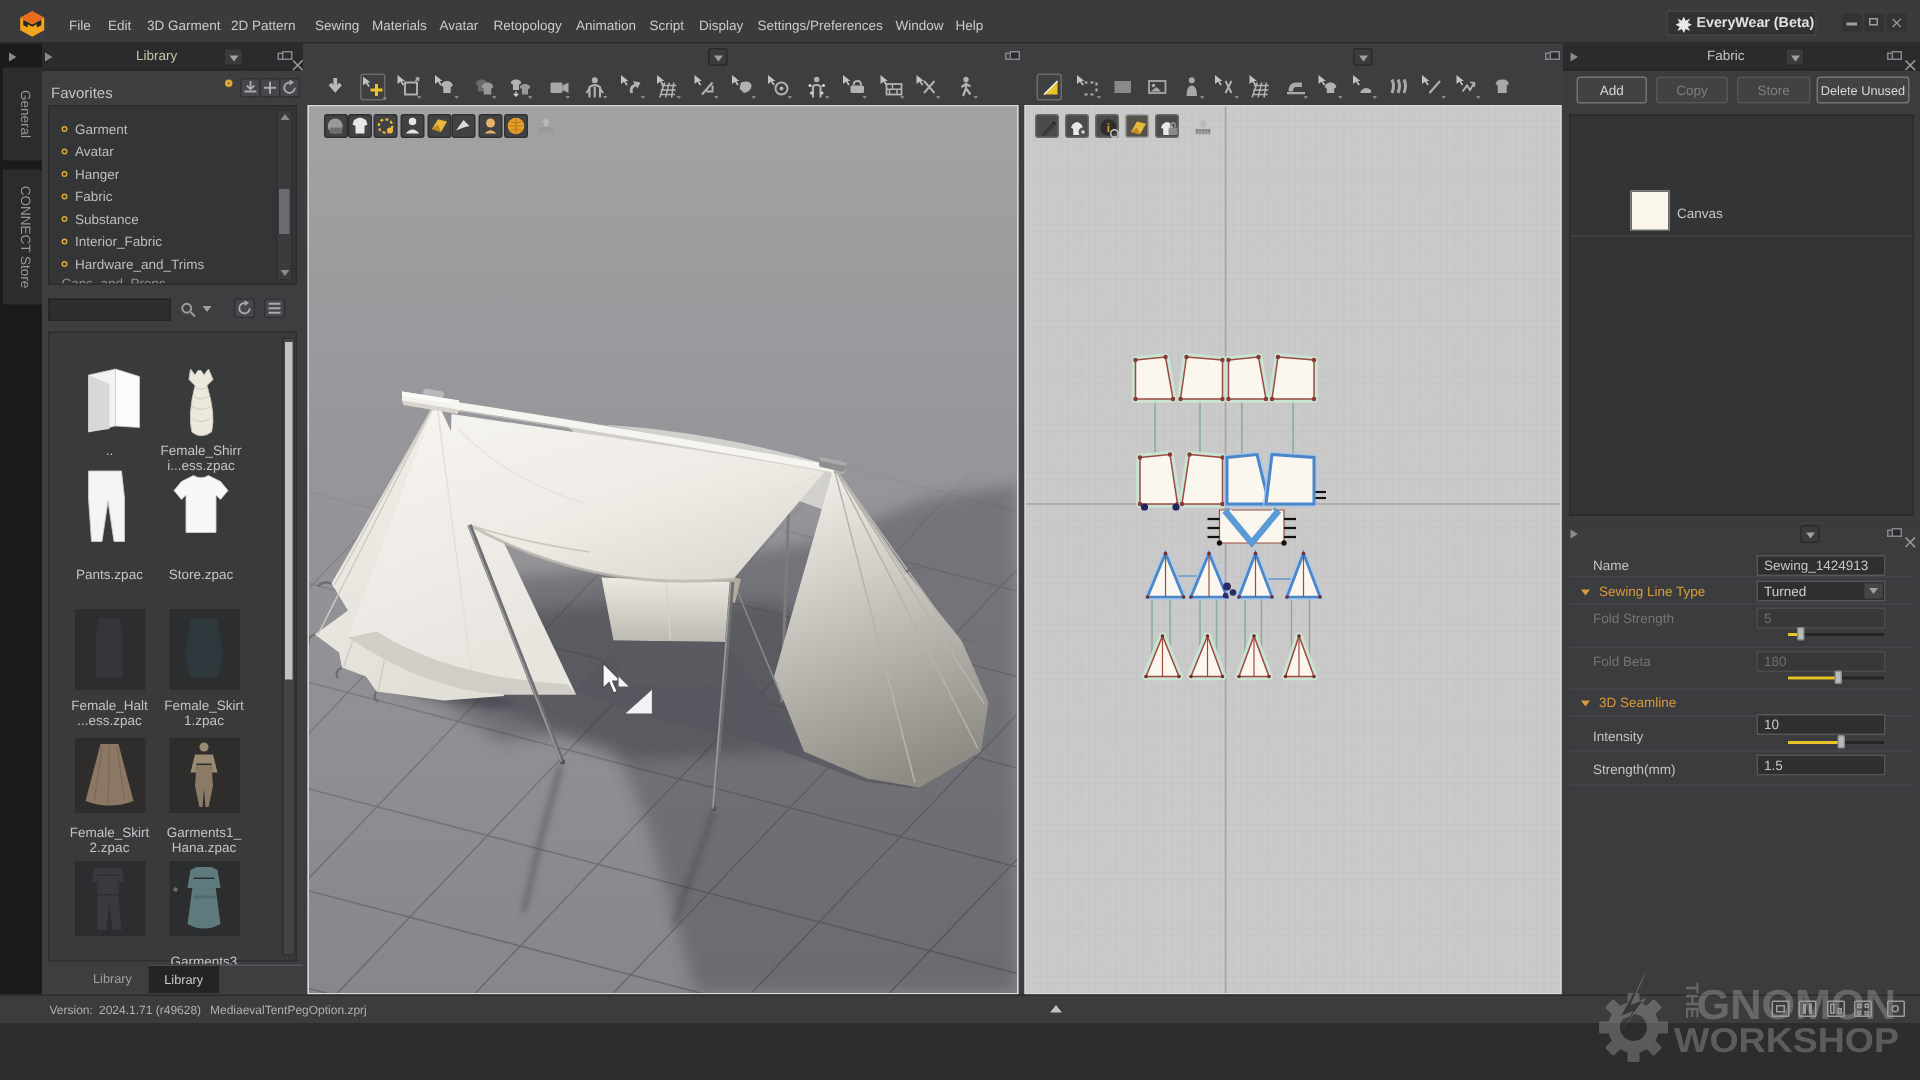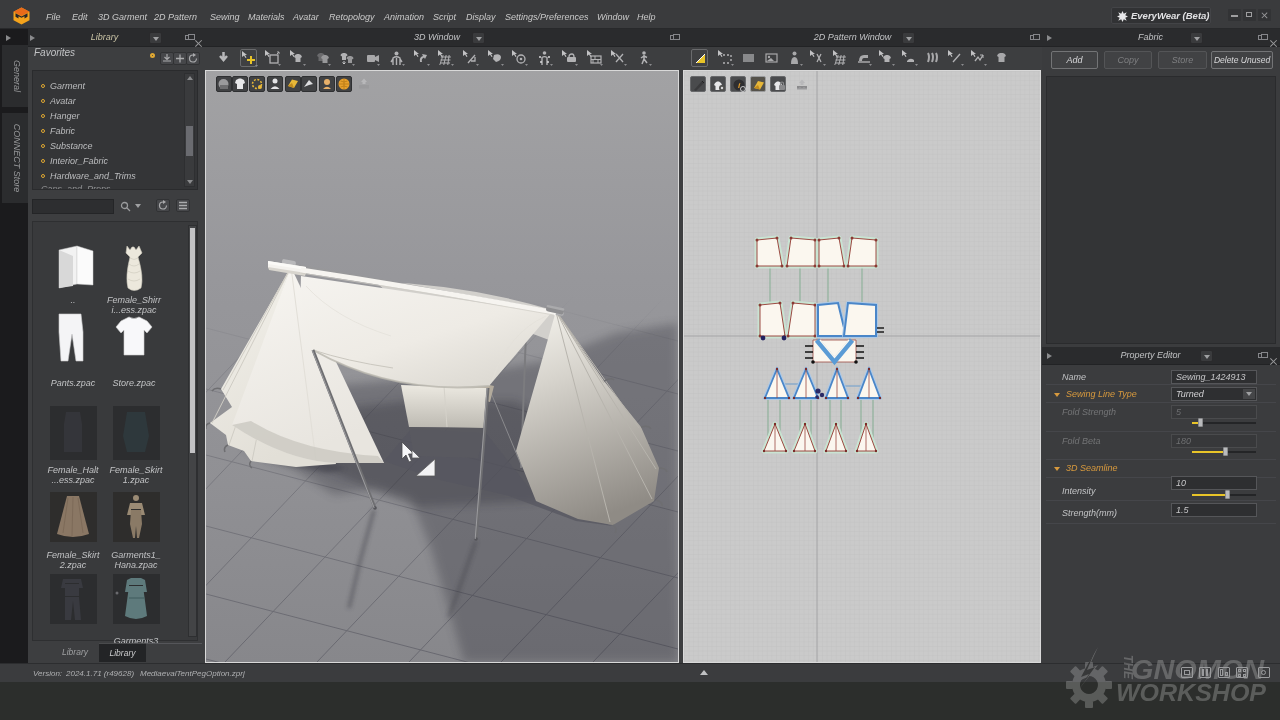--- a/index.html
+++ b/index.html
@@ -1,34 +1,34 @@
 <!DOCTYPE html>
 <html><head><meta charset="utf-8"><style>
 *{margin:0;padding:0;box-sizing:border-box;}
 html,body{width:1280px;height:720px;overflow:hidden;background:#2c2e2c;}
 body{font-family:"Liberation Sans",sans-serif;color:#c6c6c8;-webkit-font-smoothing:antialiased;}
-#app{position:absolute;left:0;top:0;width:1280px;height:531px;font-style:italic;}
+#app{position:absolute;left:0;top:0;width:1280px;height:531px;}
 .abs{position:absolute;}
 
 #menubar{left:0;top:0;width:1280px;height:29px;background:#3a3b3d;border-bottom:1px solid #28292b;}
 #menubar .mi{position:absolute;top:12px;font-size:9px;color:#cscscs;color:#cacaca;white-space:nowrap;}
 #logo{position:absolute;left:13px;top:7px;width:17px;height:18px;}
 #ewbtn{position:absolute;left:1111px;top:7px;width:100px;height:17px;background:#313234;border:1px solid #434447;border-radius:2px;color:#e2e2e4;font-weight:bold;font-size:9.5px;line-height:15px;text-align:left;white-space:nowrap;}
 .winbtn{position:absolute;top:9px;width:13px;height:12px;background:#323335;color:#9e9ea0;font-size:7.5px;line-height:11px;text-align:center;border-radius:1px;}
 
 #leftstrip{left:0;top:29px;width:28px;height:634px;background:#1b1b1d;}
 .vtab{position:absolute;left:2px;width:26px;background:#2b2c2e;color:#909194;font-size:10px;}
 
 .ptitle{position:absolute;height:18px;background:#2a2b2d;border-bottom:1px solid #222325;color:#c2c3c5;font-size:9px;text-align:center;line-height:17px;}
 .pdrop{position:absolute;top:3px;width:13px;height:12px;background:#3a3b3d;border:1px solid #2a2a2c;border-radius:2px;}
 .pdrop:before{content:"";position:absolute;left:3px;top:4px;width:0;height:0;border-left:3px solid transparent;border-right:3px solid transparent;border-top:4px solid #9fa0a2;}
 .pico{position:absolute;top:4px;color:#9a9a9c;font-size:9px;line-height:10px;}
 
 #library{left:28px;top:29px;width:174px;height:634px;background:#3d3e40;}
-#favlabel{left:6px;top:18px;font-size:10px;color:#c2c3c5;}
+#favlabel{left:6px;top:28px;font-size:10px;color:#c2c3c5;}
 .sqico{position:absolute;width:14px;height:13px;background:#46474a;border:1px solid #313234;border-radius:2px;color:#aaabad;font-size:8px;line-height:12px;text-align:center;}
 #favlist{left:4px;top:41px;width:166px;height:120px;background:#343537;border:1px solid #2a2b2d;overflow:hidden;}
 #favlist .fitem{position:absolute;left:8px;font-size:9px;color:#bcbdbf;white-space:nowrap;}
 #favlist .fitem b{display:inline-block;width:4px;height:4px;border:1.5px solid #e0a832;border-radius:50%;margin-right:5px;vertical-align:1px;}
 #favscroll{position:absolute;right:2px;top:2px;width:11px;height:114px;background:#3a3b3d;border:1px solid #2e2f31;}
 #searchrow{left:4px;top:168px;width:166px;height:20px;}
 #searchbox{position:absolute;left:0;top:2px;width:82px;height:15px;background:#2d2e30;border:1px solid #242527;}
 #thumbs{left:4px;top:192px;width:166px;height:420px;background:#393a3c;border:1px solid #2e2f31;}
 .thlabel{position:absolute;font-size:9px;color:#c2c3c5;text-align:center;width:64px;line-height:10px;}
 #libtabs{left:28px;top:643px;width:174px;height:20px;background:#3d3e40;}
@@ -225,21 +225,20 @@
         <div style="position:absolute;left:1px;top:2px;width:5px;height:225px;background:#c2c2c4"></div>
       </div>
 </div>
 <div id="libtabs" class="abs">
  <div class="ltab" style="left:24px;width:46px;color:#9fa0a2;font-size:8.5px">Library</div>
  <div class="ltab" style="left:71px;width:47px;background:#232426;color:#ccccce;font-size:8.5px;border-top:1px solid #4a4b4d">Library</div>
  <div style="position:absolute;left:118px;top:0;width:84px;height:1px;background:#55565a"></div>
 </div>
 
 <div id="win3d" class="abs">
- <div class="ptitle" style="left:0;top:0;width:478px;text-indent:-8px">3D Window</div>
  <div class="pdrop" style="left:270px"></div>
  <div class="pico flic" style="left:468px;top:6px"></div>
  <div class="toolrow" id="tools3d">
         <div style="position:absolute;left:13px;top:2px;width:17px;height:18px;border-radius:2px"><svg width="17" height="17" viewBox="0 0 17 17">
             <path d="M8.5,3 L8.5,9 M5,7 L8.5,11 12,7" stroke="#b8b8ba" stroke-width="2.5" fill="none"></path>
           </svg></div>
         <div style="position:absolute;left:38px;top:2px;width:17px;height:18px;background:#3f4042;border:1px solid #6a6b6d;border-radius:2px"><svg width="17" height="17" viewBox="0 0 17 17">
             <path d="M1,1 L1,7 L3,5.5 L4.5,8 L5.5,7.5 L4,5 L6,5 Z" fill="#c2c2c4"></path>
             <path d="M10,6 L10,14 M6,10 L14,10" stroke="#e8c428" stroke-width="2"></path>
             <path d="M14,15 l3,0 -1.5,2 z" fill="#8a8a8c"></path>
@@ -518,21 +517,20 @@
         <div style="position:absolute;left:151px;top:5px;width:16px;height:16px;border-radius:2px">
           <svg width="16" height="16" viewBox="0 0 16 16" style="position:absolute;left:-1px;top:-1px">
             <path d="M5,7 L8,3.5 11,7 9.5,7 9.5,9 6.5,9 6.5,7 Z" fill="#b8b8ba"></path>
             <rect x="3" y="10" width="10" height="3.5" fill="#9a9a9c"></rect>
           </svg>
         </div>
       </div>
 </div>
 
 <div id="win2d" class="abs">
- <div class="ptitle" style="left:0;top:0;width:362px;text-indent:-17px">2D Pattern Window</div>
  <div class="pdrop" style="left:222px"></div>
  <div class="pico flic" style="left:350px;top:6px"></div>
  <div class="toolrow" id="tools2d">
         <div style="position:absolute;left:11px;top:2px;width:17px;height:18px;background:#3f4042;border:1px solid #6a6b6d;border-radius:2px"><svg width="17" height="17" viewBox="0 0 17 17">
             <path d="M4,13 L13,13 13,4 Z" fill="#e8c428"></path>
             <path d="M4,13 L13,4" stroke="#f8f8fa" stroke-width="1"></path>
           </svg></div>
         <div style="position:absolute;left:37px;top:2px;width:17px;height:18px;border-radius:2px"><svg width="17" height="17" viewBox="0 0 17 17">
             <path d="M1,1 L1,7 L3,5.5 L4.5,8 L5.5,7.5 L4,5 L6,5 Z" fill="#c2c2c4"></path>
             <path d="M6,6 h2 M10,6 h2 M14,6 v2 M14,10 v2 M6,14 h2 M10,14 h2" stroke="#b2b2b4" stroke-width="1.4"></path>
@@ -770,25 +768,28 @@
  <div class="ptitle" style="left:0;top:0;width:238px;text-indent:-21px">Fabric</div>
  <div class="pico arr" style="left:5px;top:6px"></div>
  <div class="pdrop" style="left:148px"></div>
  <div class="pico flic" style="left:216px;top:6px"></div>
  <div class="pico xic" style="left:228px;top:5px"></div>
  <div class="btn" style="left:9px;width:47px">Add</div>
  <div class="btn dis" style="left:62px;width:48px">Copy</div>
  <div class="btn dis" style="left:116px;width:49px">Store</div>
  <div class="btn" style="left:169px;width:62px;font-size:8.5px">Delete Unused</div>
  <div id="fablist">
+  <div class="fabitem" style="top:46px">
+   <div class="swatch" style="background:#faf6ec"></div>
+   <span style="position:absolute;left:71px;top:14px;font-size:9px">Canvas</span>
+  </div>
  </div>
 </div>
 
 <div id="propedit" class="abs">
- <div class="ptitle" style="left:0;top:0;width:238px;text-indent:-21px">Property Editor</div>
  <div class="pico arr" style="left:5px;top:6px"></div>
  <div class="pdrop" style="left:158px"></div>
  <div class="pico flic" style="left:216px;top:6px"></div>
  <div class="pico xic" style="left:228px;top:5px"></div>
  <div style="position:absolute;left:4px;top:37px;width:230px;height:1px;background:#45464a"></div>
       <div style="position:absolute;left:4px;top:55px;width:230px;height:1px;background:#45464a"></div>
       <div style="position:absolute;left:4px;top:84px;width:230px;height:1px;background:#45464a"></div>
       <div style="position:absolute;left:4px;top:112px;width:230px;height:1px;background:#45464a"></div>
       <div style="position:absolute;left:4px;top:130px;width:230px;height:1px;background:#45464a"></div>
       <div style="position:absolute;left:4px;top:153px;width:230px;height:1px;background:#45464a"></div>

